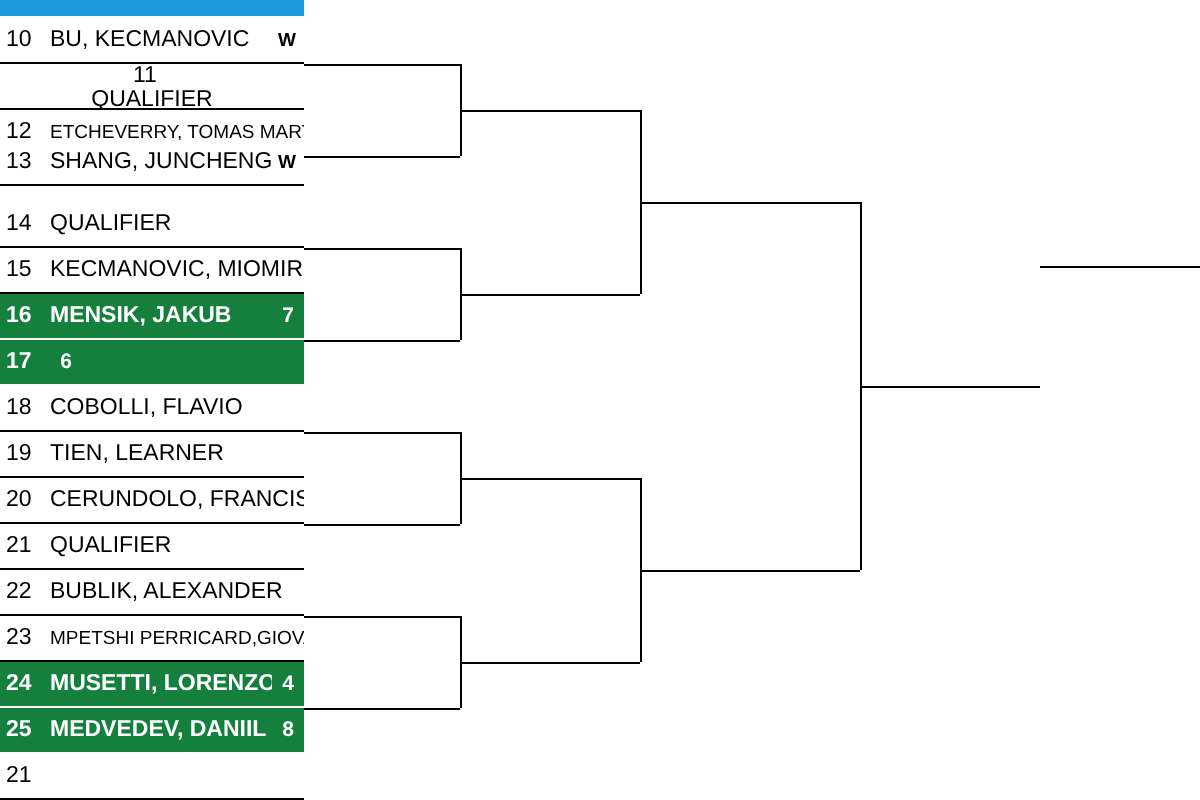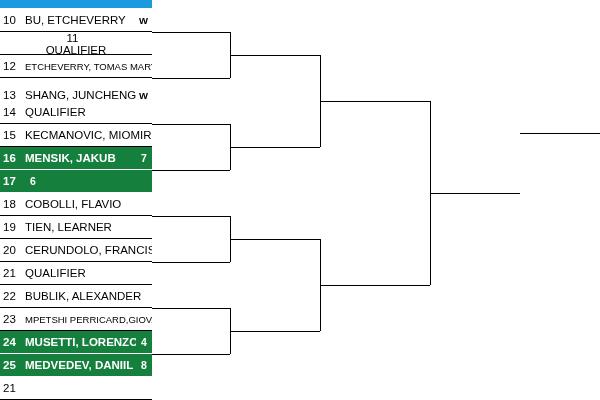--- a/index.html
+++ b/index.html
@@ -104,32 +104,32 @@
 </head>
 <body>
 
 <div id="bracket">
 
   <div class="partial-top"></div>
 
   <div id="slots">
       <div class="slot" style="top: 9px;">
         <span class="seed">10</span>
-        <span class="pname">BU, ETCHEVERRY</span>
+        <span class="pname">BU, KECMANOVIC</span>
         <span class="wflag">W</span>
       </div>
       <div class="slot" style="top: 32px; flex-direction: column;">
         <span class="seed">11</span>
         <span class="pname">QUALIFIER</span>
       </div>
       <div class="slot" style="top: 55px;">
         <span class="seed">12</span>
         <span class="pname small">ETCHEVERRY, TOMAS MARTIN</span>
       </div>
-      <div class="slot" style="top: 84px;">
+      <div class="slot" style="top: 70px;">
         <span class="seed">13</span>
         <span class="pname">SHANG, JUNCHENG</span>
         <span class="wflag">W</span>
       </div>
       <div class="slot" style="top: 101px;">
         <span class="seed">14</span>
         <span class="pname">QUALIFIER</span>
       </div>
       <div class="slot" style="top: 124px;">
         <span class="seed">15</span>

